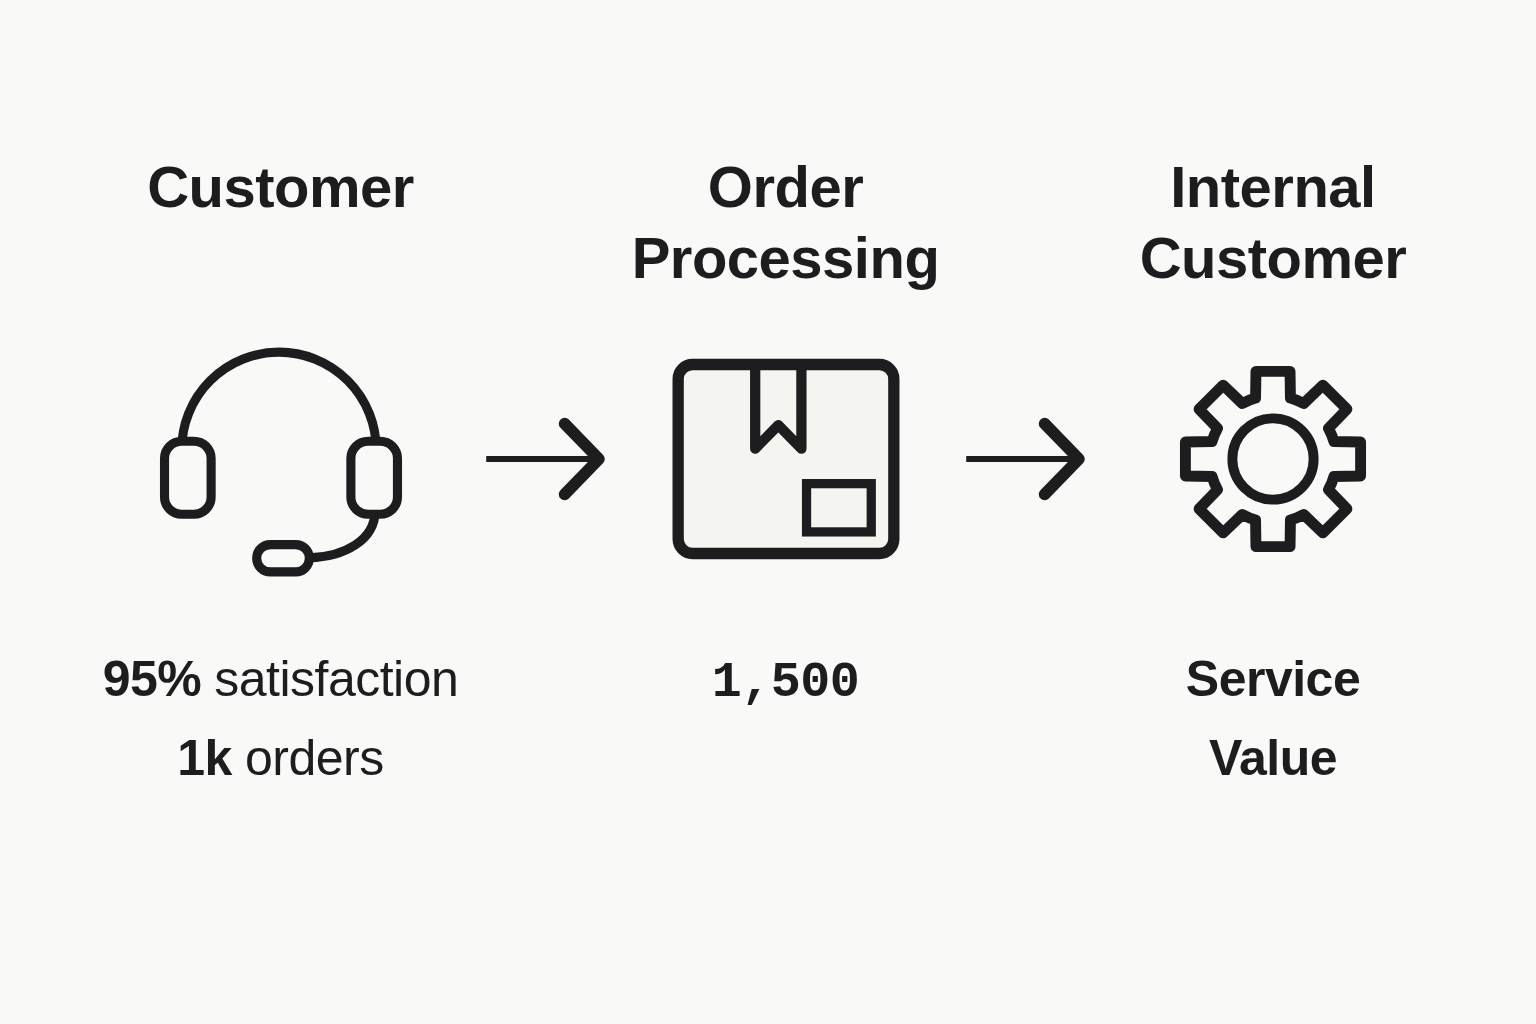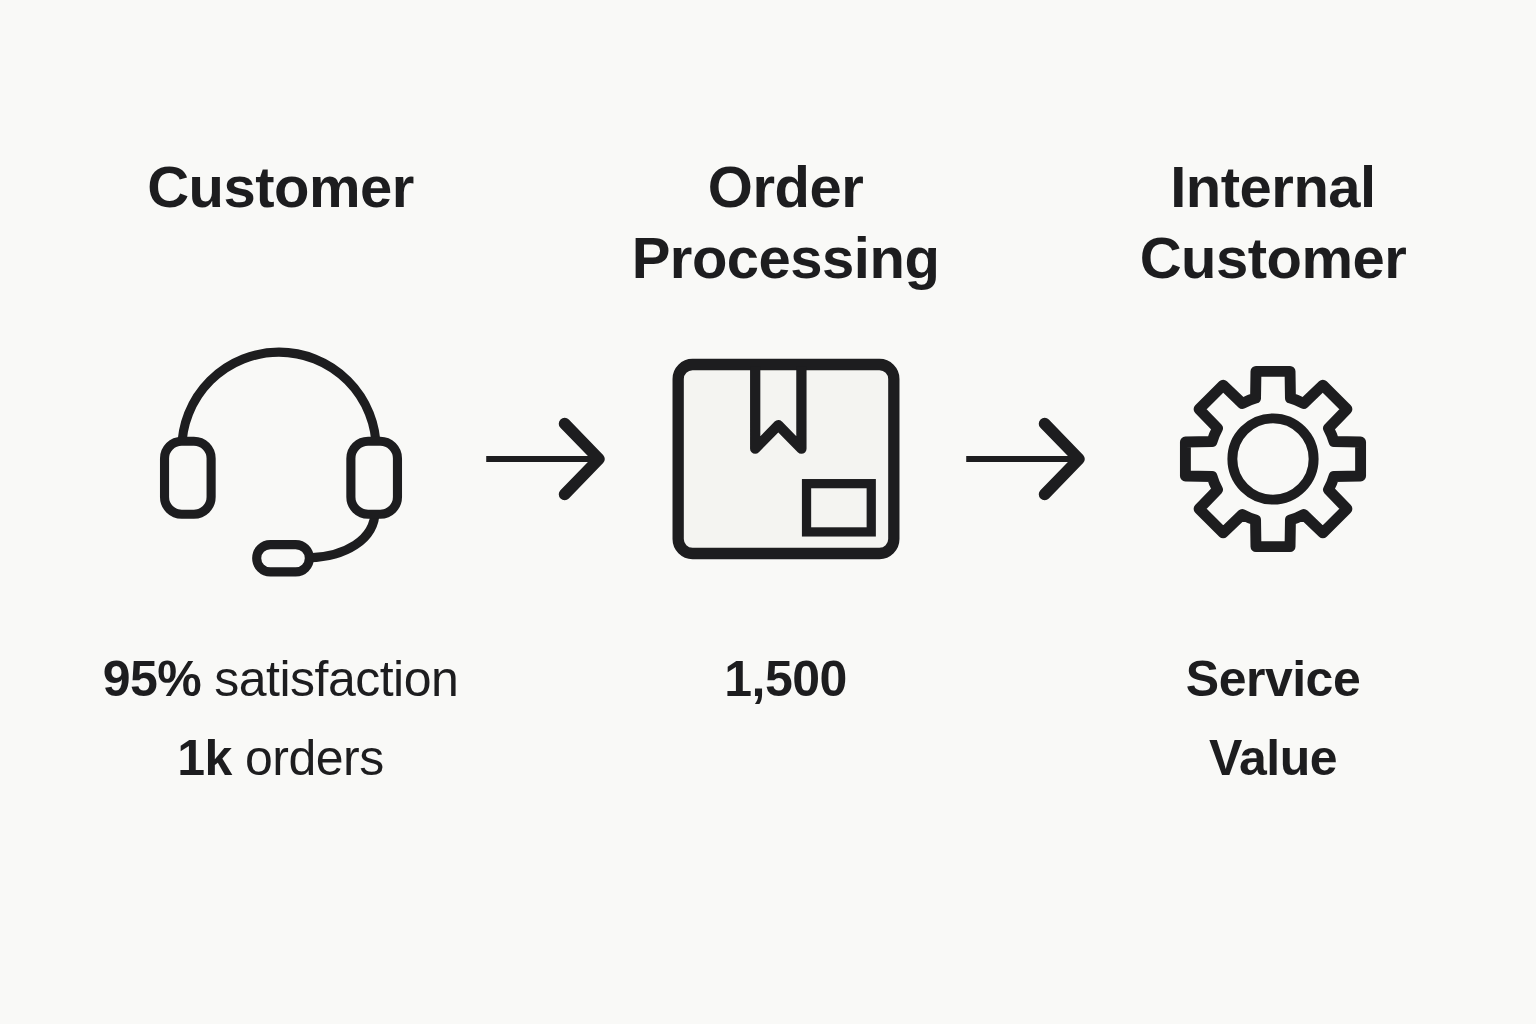--- a/index.html
+++ b/index.html
@@ -57,21 +57,21 @@
   .stage-footer {
     margin-top: 16px;
     text-align: center;
     font-size: 50px;
     line-height: 1.58;
     letter-spacing: -0.5px;
     white-space: nowrap;
   }
   .stat-value { font-weight: 700; margin-right: 13px; }
   .stat-label { font-weight: 400; }
-  .solo-value { font-weight: 700; margin-right: 0; }
+  .solo-value { font-weight: 700; margin-right: 0; font-family: Liberation Mono, monospace; }
   .result-line { font-weight: 700; }
   .icon-stroke {
     stroke: var(--ink);
     fill: none;
   }
   svg { display: block; }
 </style>
 </head>
 <body style="background: rgb(249, 249, 247);">
 

